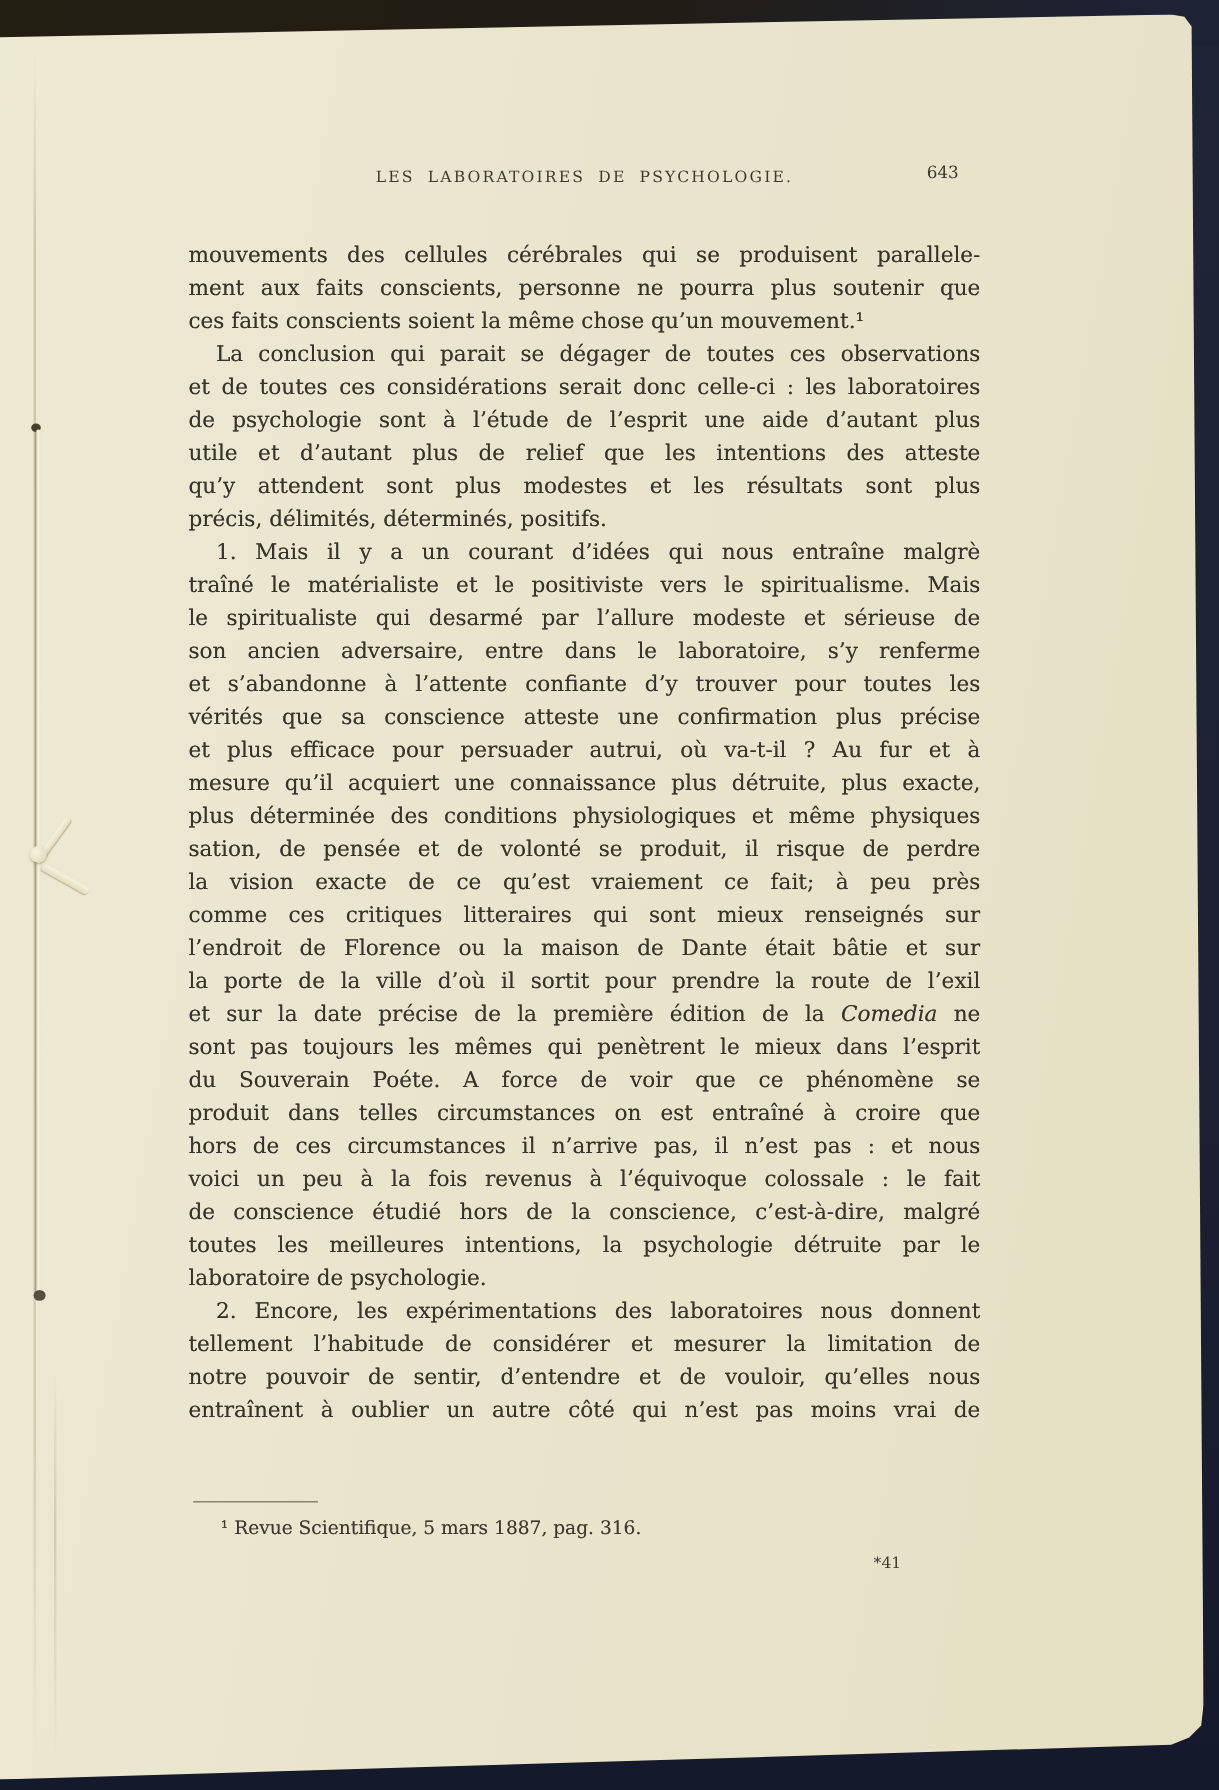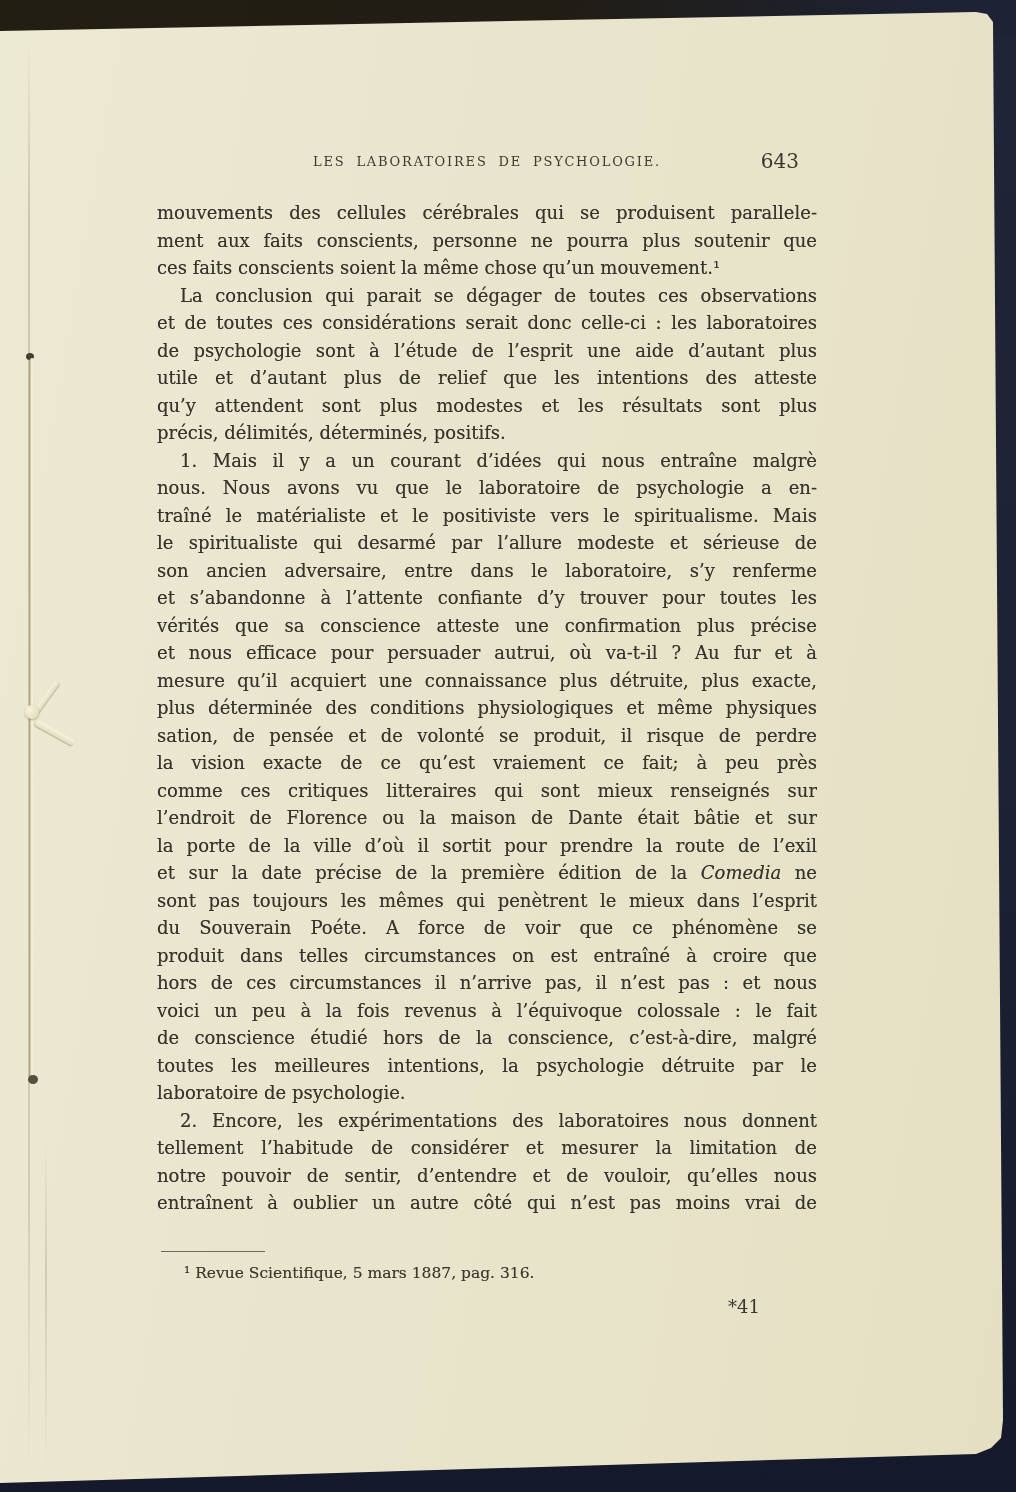--- a/index.html
+++ b/index.html
@@ -52,29 +52,29 @@
   .thread-end {
     position:absolute; border-radius:3px;
     background:linear-gradient(to bottom,#f8f3de,#e3dbba);
     box-shadow:0 1px 1px rgba(110,100,70,.45);
     transform-origin:0 50%;
   }
   .thread-end.up   { left:34px; top:712px; width:40px; height:5px; transform:rotate(-54deg); }
   .thread-end.down { left:35px; top:719px; width:44px; height:6px; transform:rotate(29deg); }
 
   
-  .header-row { position:absolute; left:157px; top:149px; width:660px; }
+  .header-row { position:absolute; left:157px; top:136px; width:660px; }
   .running-header {
     text-align:center; padding-top:5px;
     font-size:13px; letter-spacing:1.8px; word-spacing:5px;
     color:#3d3b31;
   }
   .page-number {
     position:absolute; right:18px; top:0;
-    font-size:20px; color:#383830;
+    font-size:14px; color:#383830;
   }
 
   
   .body-text {
     position:absolute; left:157px; top:199px; width:660px;
     font-size:18px; color:#34332c;
     text-shadow:0 0 .4px rgba(55,52,42,.55);
   }
   .line {
     height:27.5px; line-height:27.5px; overflow:hidden;
@@ -89,21 +89,21 @@
     position:absolute; left:161px; top:1251px; width:104px;
     border-top:1.5px solid #6f6a59;
   }
   .footnote {
     position:absolute; left:157px; top:1263px; width:660px;
     font-size:15.5px; line-height:20px; color:#3a382f;
     text-indent:27px; text-shadow:0 0 .4px rgba(55,52,42,.5);
   }
   .signature-mark {
     position:absolute; left:728px; top:1296px;
-    font-size:18px; color:#3a382f;
+    font-size:13px; color:#3a382f;
   }
 </style>
 </head>
 <body>
 
 <div class="backdrop">
   <div class="top-band"></div>
 </div>
 
 <div class="paper">
@@ -127,27 +127,26 @@
     <div class="line">mouvements des cellules cérébrales qui se produisent parallele-</div>
     <div class="line">ment aux faits conscients, personne ne pourra plus soutenir que</div>
     <div class="line nojust">ces faits conscients soient la même chose qu’un mouvement.¹</div>
     <div class="line indent">La conclusion qui parait se dégager de toutes ces observations</div>
     <div class="line">et de toutes ces considérations serait donc celle-ci : les laboratoires</div>
     <div class="line">de psychologie sont à l’étude de l’esprit une aide d’autant plus</div>
     <div class="line">utile et d’autant plus de relief que les intentions des atteste</div>
     <div class="line">qu’y attendent sont plus modestes et les résultats sont plus</div>
     <div class="line nojust">précis, délimités, déterminés, positifs.</div>
     <div class="line indent">1. Mais il y a un courant d’idées qui nous entraîne malgrè</div>
-    <div class="line">nous.  Nous avons vu que le laboratoire de psychologie a en-</div>
     <div class="line">traîné le matérialiste et le positiviste vers le spiritualisme. Mais</div>
     <div class="line">le spiritualiste qui desarmé par l’allure modeste et sérieuse de</div>
     <div class="line">son ancien adversaire, entre dans le laboratoire, s’y renferme</div>
     <div class="line">et s’abandonne à l’attente confiante d’y trouver pour toutes les</div>
     <div class="line">vérités que sa conscience atteste une confirmation plus précise</div>
-    <div class="line">et nous efficace pour persuader autrui, où va-t-il ?  Au fur et à</div>
+    <div class="line">et plus efficace pour persuader autrui, où va-t-il ?  Au fur et à</div>
     <div class="line">mesure qu’il acquiert une connaissance plus détruite, plus exacte,</div>
     <div class="line">plus déterminée des conditions physiologiques et même physiques</div>
     <div class="line">sation, de pensée et de volonté se produit, il risque de perdre</div>
     <div class="line">la vision exacte de ce qu’est vraiement ce fait; à peu près</div>
     <div class="line">comme ces critiques litteraires qui sont mieux renseignés sur</div>
     <div class="line">l’endroit de Florence ou la maison de Dante était bâtie et sur</div>
     <div class="line">la porte de la ville d’où il sortit pour prendre la route de l’exil</div>
     <div class="line"><span>et sur la date précise de la première édition de la </span><em class="it">Comedia</em><span> ne</span></div>
     <div class="line">sont pas toujours les mêmes qui penètrent le mieux dans l’esprit</div>
     <div class="line">du Souverain Poéte.  A force de voir que ce phénomène se</div>

